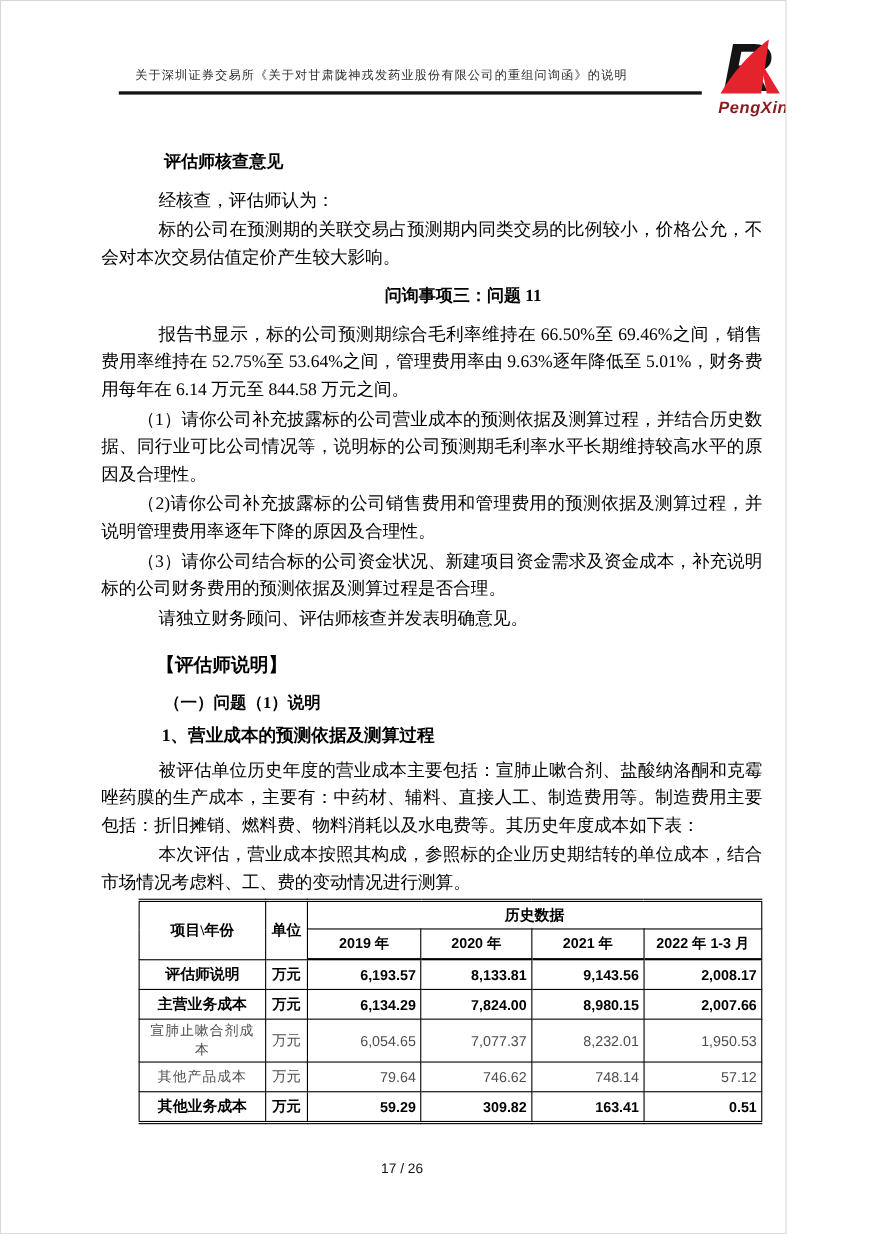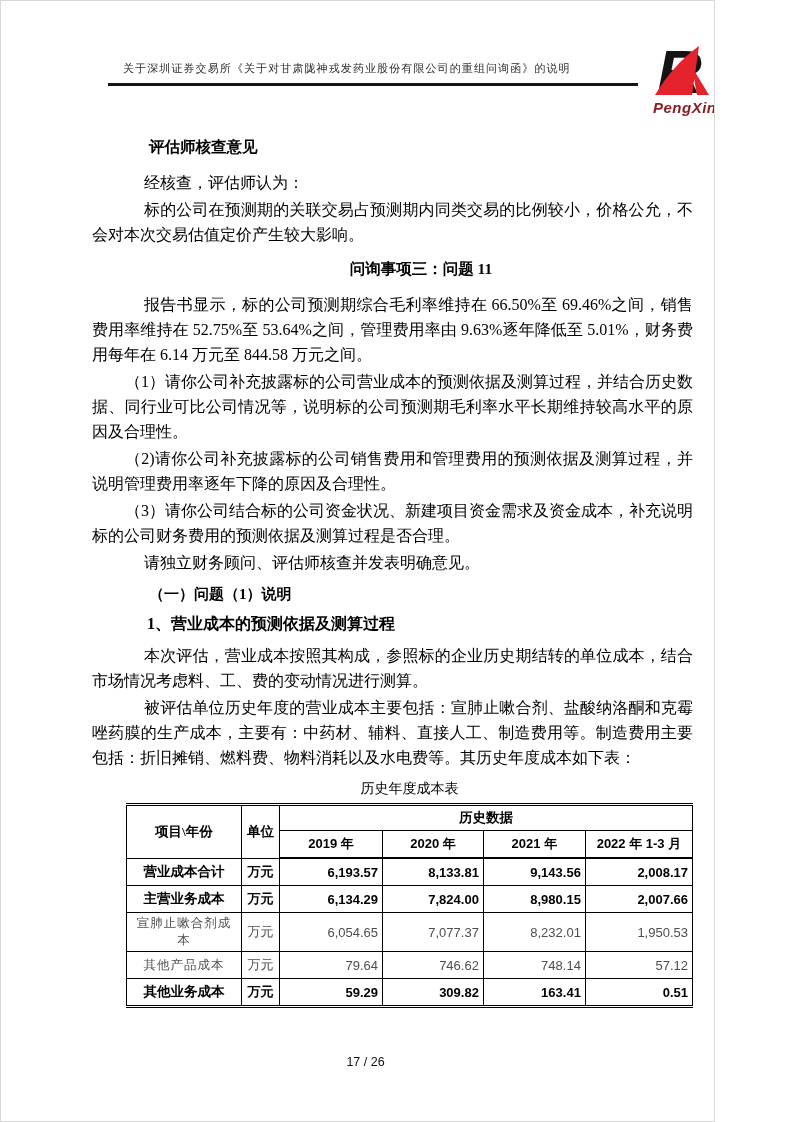--- a/index.html
+++ b/index.html
@@ -9,21 +9,21 @@
     font-family:"Liberation Serif","DejaVu Serif",serif; color:#000;
   }
   
   .header-title {
     position:absolute; left:122px; top:60px; width:520px;
     font-size:11px; letter-spacing:1.1px; color:#2b2b2b; white-space:nowrap;
   }
   .header-rule {
     position:absolute; left:107px; top:82px; width:530px; height:3px; background:#151515;
   }
-  .logo { position:absolute; left:640px; top:36px; width:100px; height:82px; }
+  .logo { position:absolute; left:640px; top:26px; width:100px; height:82px; }
   
   .content { position:absolute; left:91px; top:136px; width:601px; }
   .p {
     font-size:16px; line-height:25px; text-align:justify; margin:2px 0;
     text-justify:inter-ideograph;
   }
   .ind-wide { text-indent:52px; }
   .ind-num  { text-indent:33px; }
   .h1 { font-size:15.5px; font-weight:bold; margin:0 0 12px 57px; }
   .h2 { font-size:15.5px; font-weight:bold; margin:12px 0 12px 57px;text-align:center; }
@@ -80,26 +80,26 @@
     <div class="p ind-wide">经核查，评估师认为：</div>
     <div class="p ind-wide">标的公司在预测期的关联交易占预测期内同类交易的比例较小，价格公允，不会对本次交易估值定价产生较大影响。</div>
 
     <div class="h2">问询事项三：问题 11</div>
     <div class="p ind-wide">报告书显示，标的公司预测期综合毛利率维持在 66.50%至 69.46%之间，销售费用率维持在 52.75%至 53.64%之间，管理费用率由 9.63%逐年降低至 5.01%，财务费用每年在 6.14 万元至 844.58 万元之间。</div>
     <div class="p ind-num">（1）请你公司补充披露标的公司营业成本的预测依据及测算过程，并结合历史数据、同行业可比公司情况等，说明标的公司预测期毛利率水平长期维持较高水平的原因及合理性。</div>
     <div class="p ind-num">（2)请你公司补充披露标的公司销售费用和管理费用的预测依据及测算过程，并说明管理费用率逐年下降的原因及合理性。</div>
     <div class="p ind-num">（3）请你公司结合标的公司资金状况、新建项目资金需求及资金成本，补充说明标的公司财务费用的预测依据及测算过程是否合理。</div>
     <div class="p ind-wide">请独立财务顾问、评估师核查并发表明确意见。</div>
 
+    <div class="h3">【评估师说明】</div>
     <div class="h4">（一）问题（1）说明</div>
     <div class="h5">1、营业成本的预测依据及测算过程</div>
+    <div class="p ind-wide">被评估单位历史年度的营业成本主要包括：宣肺止嗽合剂、盐酸纳洛酮和克霉唑药膜的生产成本，主要有：中药材、辅料、直接人工、制造费用等。制造费用主要包括：折旧摊销、燃料费、物料消耗以及水电费等。其历史年度成本如下表：</div>
     <div class="p ind-wide">本次评估，营业成本按照其构成，参照标的企业历史期结转的单位成本，结合市场情况考虑料、工、费的变动情况进行测算。</div>
-    <div class="p ind-wide">被评估单位历史年度的营业成本主要包括：宣肺止嗽合剂、盐酸纳洛酮和克霉唑药膜的生产成本，主要有：中药材、辅料、直接人工、制造费用等。制造费用主要包括：折旧摊销、燃料费、物料消耗以及水电费等。其历史年度成本如下表：</div>
 
-    <div class="tbl-caption">历史年度成本表</div>
 
     <table class="cost">
       <colgroup>
         <col class="col-item">
           <col class="col-unit">
         <col class="col-y1">
           <col class="col-y2">
           <col class="col-y3">
           <col class="col-y4">
       </colgroup>
@@ -110,21 +110,21 @@
           <td colspan="4">历史数据</td>
         </tr>
         <tr class="thr2">
           <td>2019 年</td>
           <td>2020 年</td>
           <td>2021 年</td>
           <td>2022 年 1-3 月</td>
         </tr>
 
         <tr class="dr bd">
-          <td class="item">营业成本合计</td>
+          <td class="item">评估师说明</td>
           <td class="unit">万元</td>
           <td class="num">6,193.57</td>
           <td class="num">8,133.81</td>
           <td class="num">9,143.56</td>
           <td class="num">2,008.17</td>
         </tr>
         <tr class="dr bd">
           <td class="item">主营业务成本</td>
           <td class="unit">万元</td>
           <td class="num">6,134.29</td>

